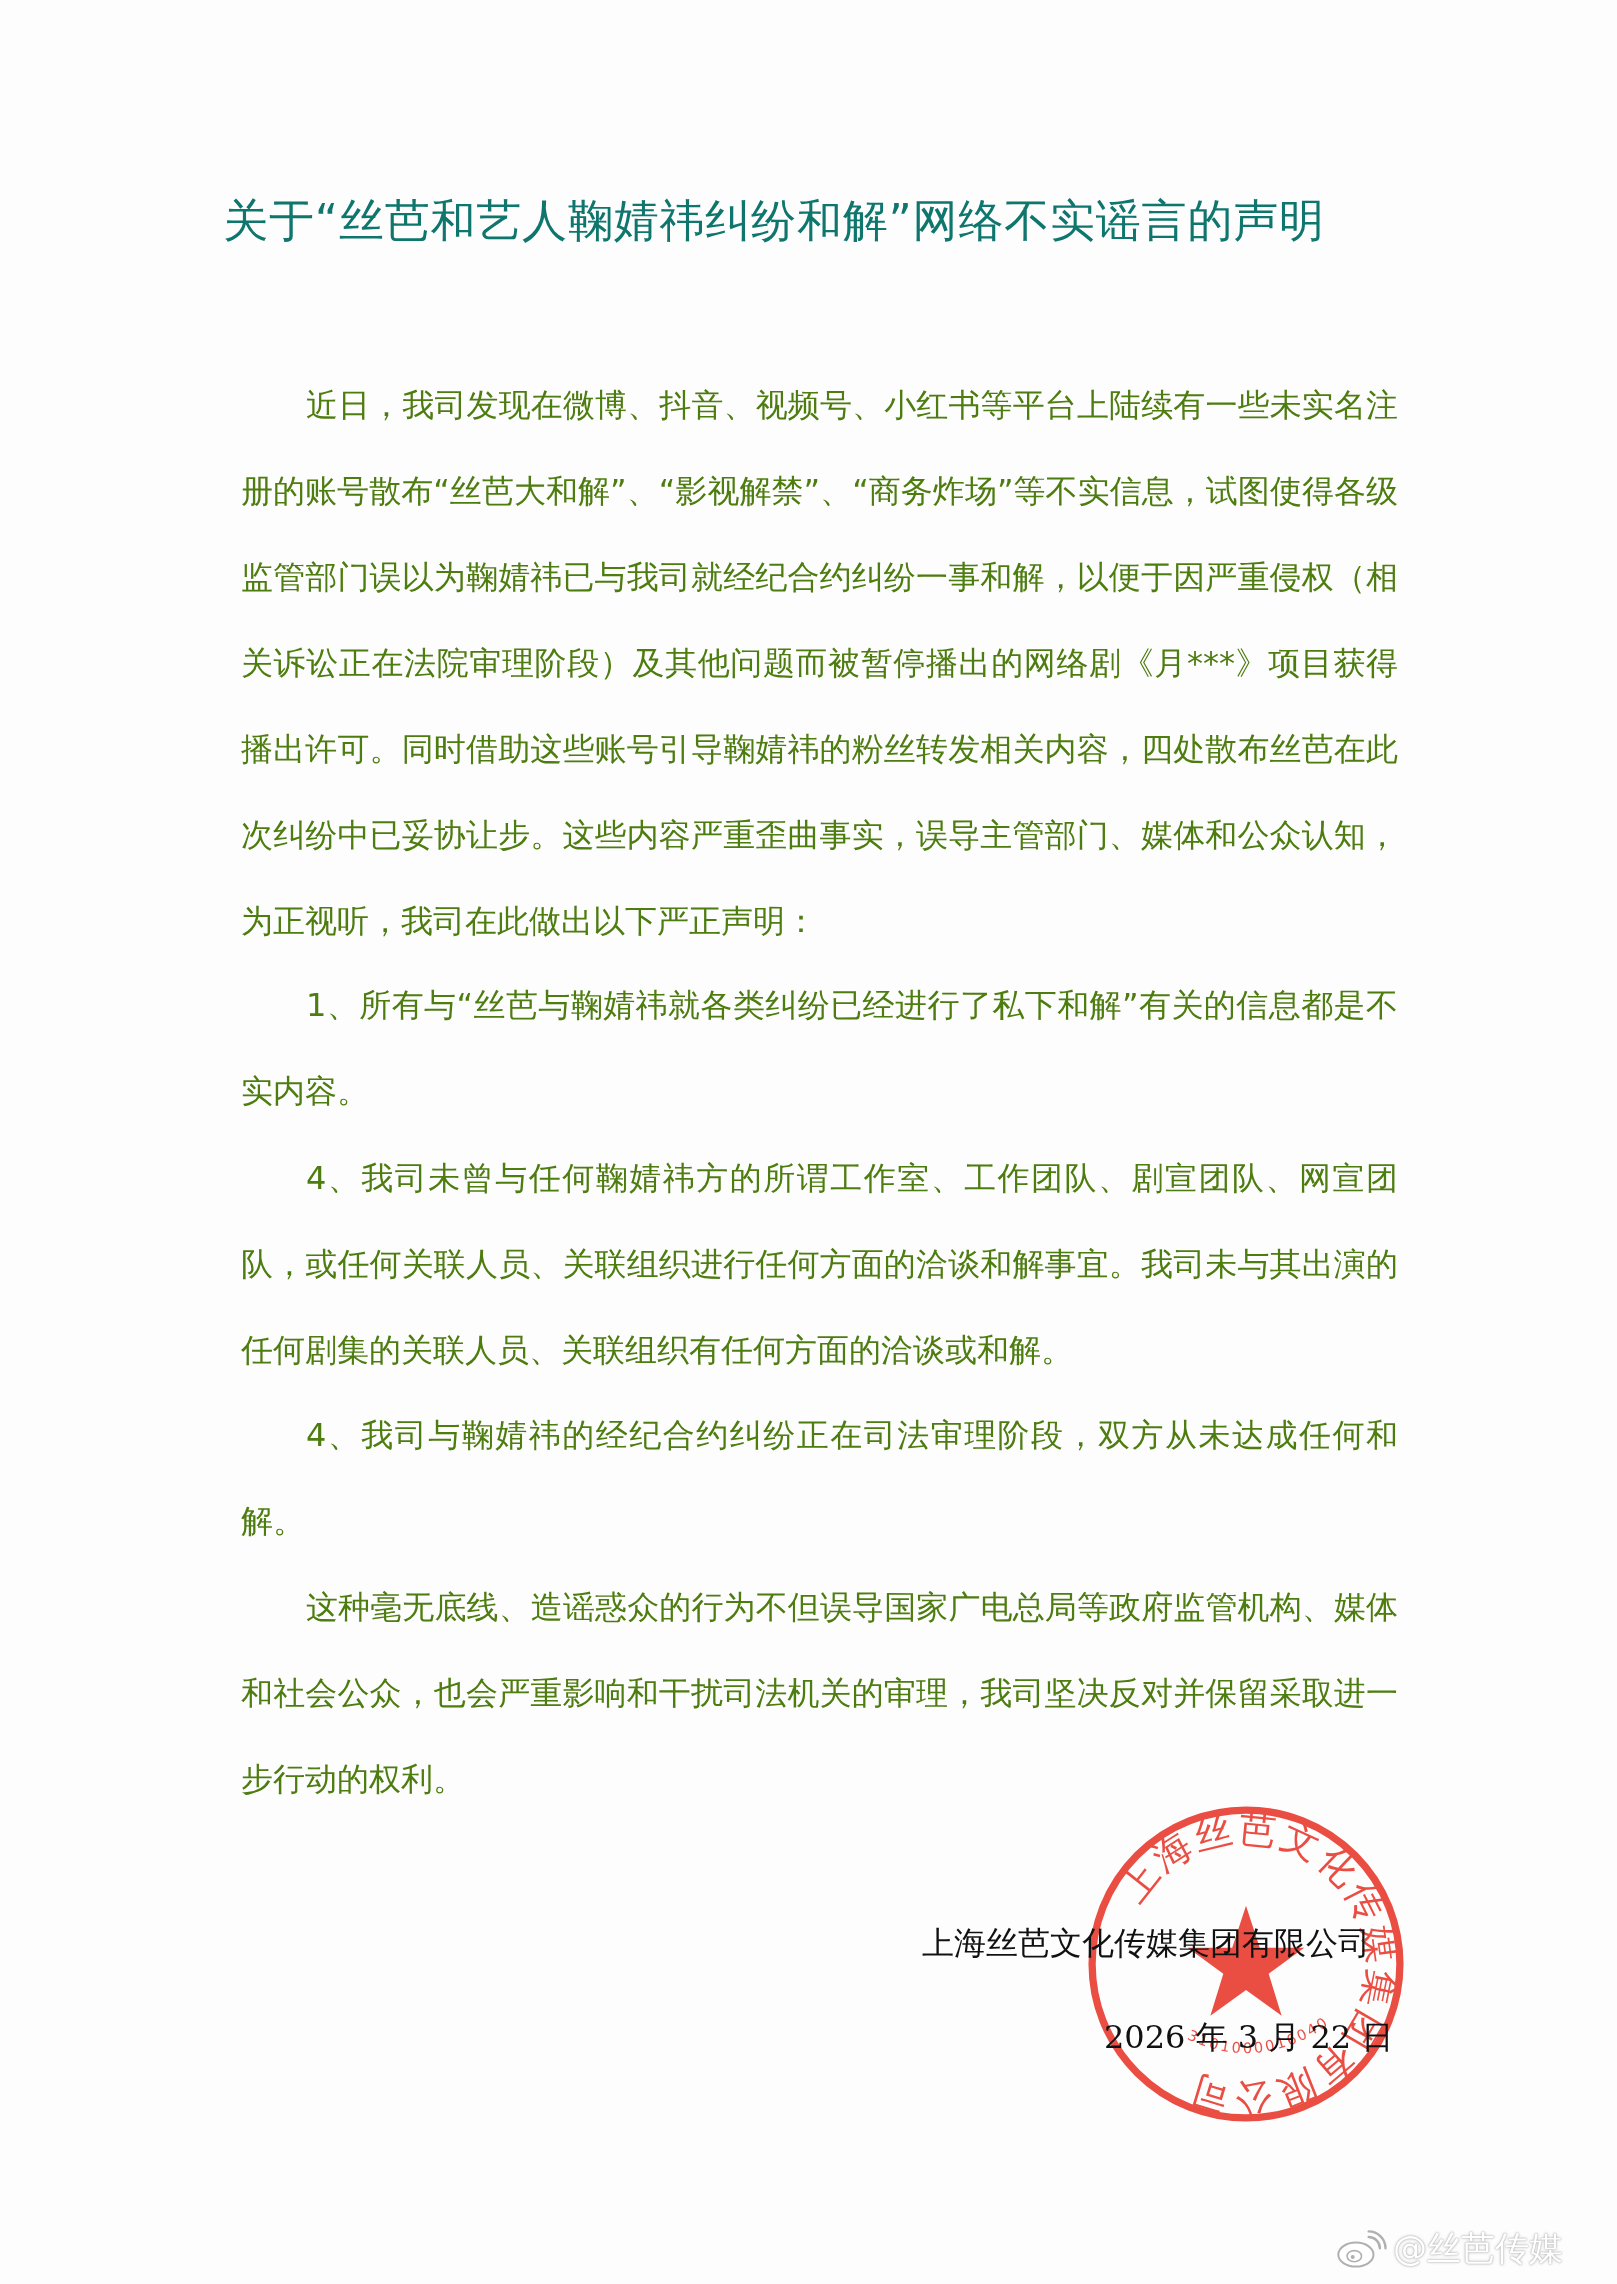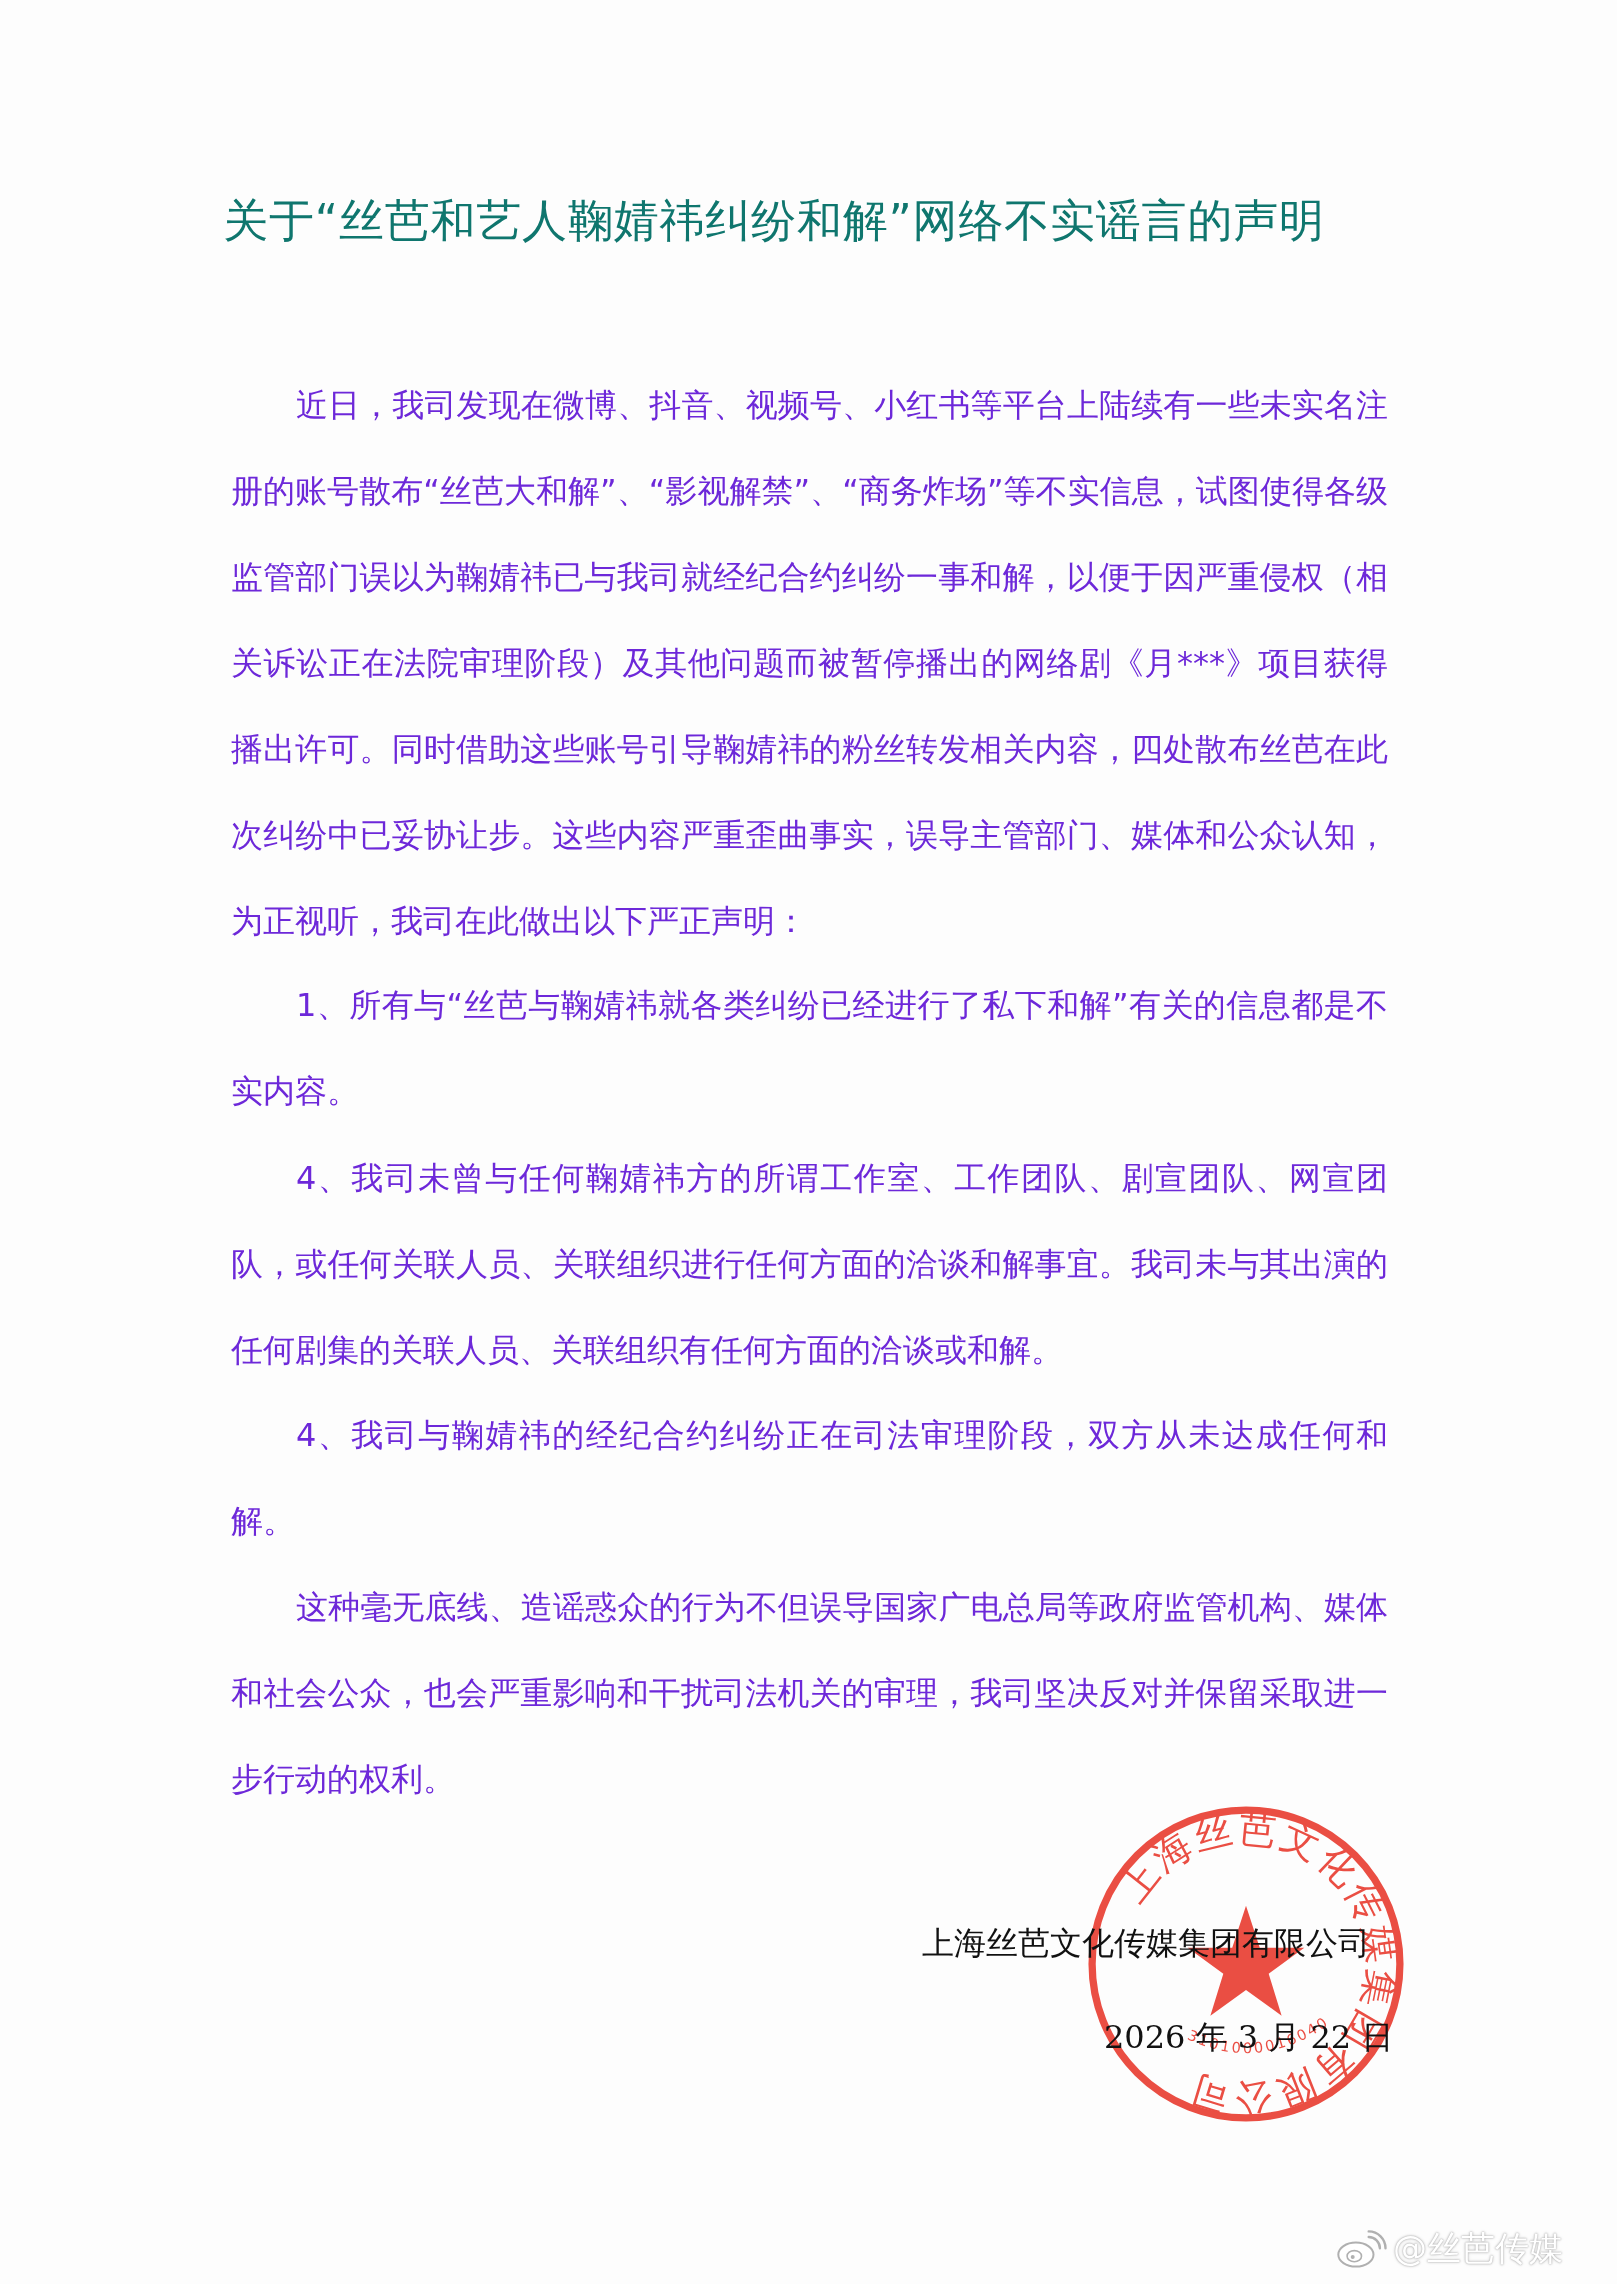--- a/index.html
+++ b/index.html
@@ -29,26 +29,26 @@
       width: 1548px;
       text-align: center;
       font-family: "DejaVu Sans", "Liberation Sans", sans-serif;
       font-size: 45px;
       letter-spacing: 0.8px;
       color: #0f766e;
       white-space: nowrap;
     }
     .body-text {
       position: absolute;
-      left: 231px;
+      left: 241px;
       width: 1157px;
       font-family: "DejaVu Sans", "Liberation Sans", sans-serif;
       font-size: 32px;
       line-height: 86px;
-      color: #6d28d9;
+      color: #4d7c0f;
       text-align: justify;
       text-align-last: left;
     }
     .para {
       margin: 0;
       text-indent: 65px;
     }
     .para.noindent { text-indent: 0; }
     .p1 { top: 362px; }
     .p2 { top: 962px; }

